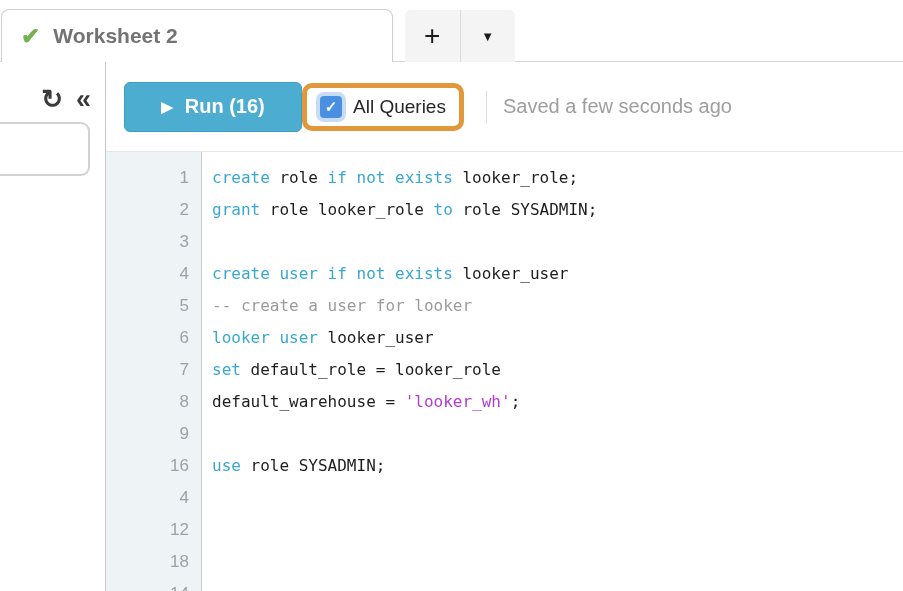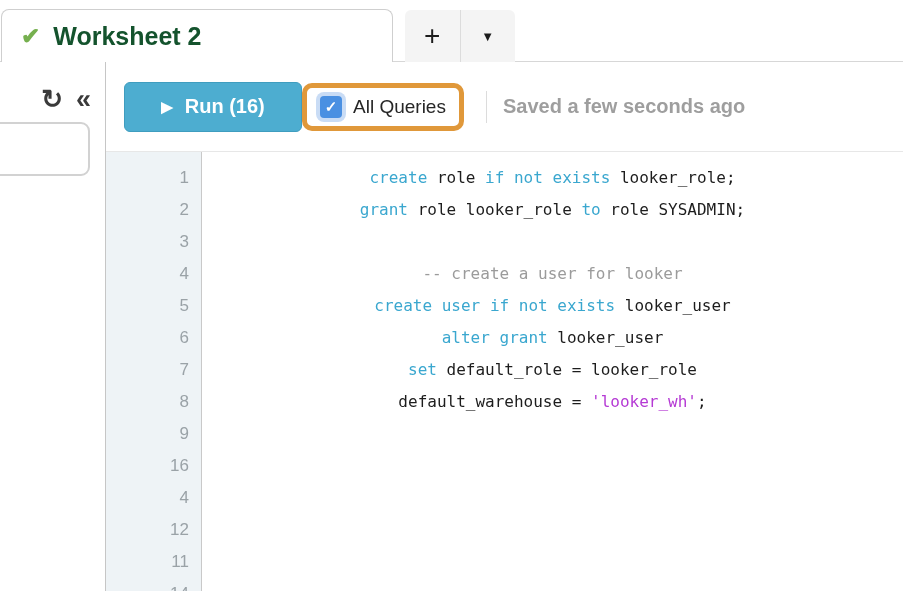--- a/index.html
+++ b/index.html
@@ -9,21 +9,21 @@
   
   .tabbar { position:relative; height:62px; background:#fff; }
   .tabbar-line { position:absolute; left:0; right:0; bottom:0; height:1px; background:#d7d7d7; }
   .tab-active {
     position:absolute; left:1px; top:9px; width:392px; height:53px;
     background:#fff; border:1px solid #cfcfcf; border-bottom:none;
     border-radius:8px 8px 0 0; z-index:2;
     display:flex; align-items:center; padding-left:19px; gap:13px;
   }
   .tab-check { color:#76b04f; font-size:23px; font-weight:bold; line-height:1; }
-  .tab-label { font-size:25px; font-weight:bold; color:#14532d; }
+  .tab-label { font-size:21px; font-weight:bold; color:#737373; }
   .tab-btn-group {
     position:absolute; left:405px; top:10px; width:110px; height:52px;
     background:#f4f4f4; border-radius:6px 6px 0 0; display:flex; z-index:1;
   }
   .tab-btn { flex:1; display:flex; align-items:center; justify-content:center;
              color:#1c1c1c; cursor:pointer; }
   .tab-btn.plus { font-size:28px; font-weight:500; border-right:1px solid #dcdcdc; }
   .tab-btn.caret { font-size:13px; }
 
   
@@ -53,29 +53,29 @@
     display:flex; align-items:center; gap:11px; padding:0 13px;
   }
   .aq-checkbox {
     width:22px; height:22px; background:#4a90e2; border-radius:4px;
     display:flex; align-items:center; justify-content:center;
     color:#fff; font-size:15px; font-weight:bold;
     box-shadow:0 0 0 4px #c9dcf5; cursor:pointer;
   }
   .aq-label { font-size:19px; color:#262626; font-weight:500; }
   .toolbar-divider { width:1px; height:32px; background:#dcdcdc; margin-left:22px; }
-  .saved-status { margin-left:16px; font-size:20px; color:#9e9e9e;font-weight:bold; }
+  .saved-status { margin-left:16px; font-size:20px; color:#9e9e9e; }
 
   
   .editor-body { flex:1; display:flex; overflow:hidden; }
   .gutter { width:96px; background:#eef3f6; border-right:1px solid #c9c9c9;
             padding:10px 12px 0 0; text-align:right; }
   .ln { height:32px; line-height:32px; font-size:17px; color:#9aa2a7; }
-  .code-area { flex:1; padding:10px 0 0 0; background:#fff;
-               font-family:"DejaVu Sans Mono", monospace; cursor:text;text-align:center; }
+  .code-area { flex:1; padding:10px 0 0 10px; background:#fff;
+               font-family:"DejaVu Sans Mono", monospace; cursor:text; }
   .code-line { height:32px; line-height:32px; font-size:16px; white-space:pre; }
   .tok-k { color:#3aa7cf; }
   .tok-p { color:#1d1d1d; }
   .tok-c { color:#9b9b9b; }
   .tok-s { color:#b53ad4; }
 </style>
 </head>
 <body>
 
 <div class="tabbar">
@@ -128,31 +128,32 @@
           <div class="ln">3</div>
           <div class="ln">4</div>
           <div class="ln">5</div>
           <div class="ln">6</div>
           <div class="ln">7</div>
           <div class="ln">8</div>
           <div class="ln">9</div>
           <div class="ln">16</div>
           <div class="ln">4</div>
           <div class="ln">12</div>
-          <div class="ln">11</div>
+          <div class="ln">18</div>
           <div class="ln">14</div>
         </div>
       <div class="code-area">
           <div class="code-line"><span class="tok-k">create</span><span class="tok-p"> role </span><span class="tok-k">if not exists</span><span class="tok-p"> looker_role;</span></div>
           <div class="code-line"><span class="tok-k">grant</span><span class="tok-p"> role looker_role </span><span class="tok-k">to</span><span class="tok-p"> role SYSADMIN;</span></div>
           <div class="code-line"></div>
+          <div class="code-line"><span class="tok-k">create user if not exists</span><span class="tok-p"> looker_user</span></div>
           <div class="code-line"><span class="tok-c">-- create a user for looker</span></div>
-          <div class="code-line"><span class="tok-k">create user if not exists</span><span class="tok-p"> looker_user</span></div>
-          <div class="code-line"><span class="tok-k">alter grant</span><span class="tok-p"> looker_user</span></div>
+          <div class="code-line"><span class="tok-k">looker user</span><span class="tok-p"> looker_user</span></div>
           <div class="code-line"><span class="tok-k">set</span><span class="tok-p"> default_role = looker_role</span></div>
           <div class="code-line"><span class="tok-p">default_warehouse = </span><span class="tok-s">'looker_wh'</span><span class="tok-p">;</span></div>
           <div class="code-line"></div>
+          <div class="code-line"><span class="tok-k">use</span><span class="tok-p"> role SYSADMIN;</span></div>
           <div class="code-line"></div>
         </div>
     </div>
 
   </div>
 </div>
 
 </body></html>

